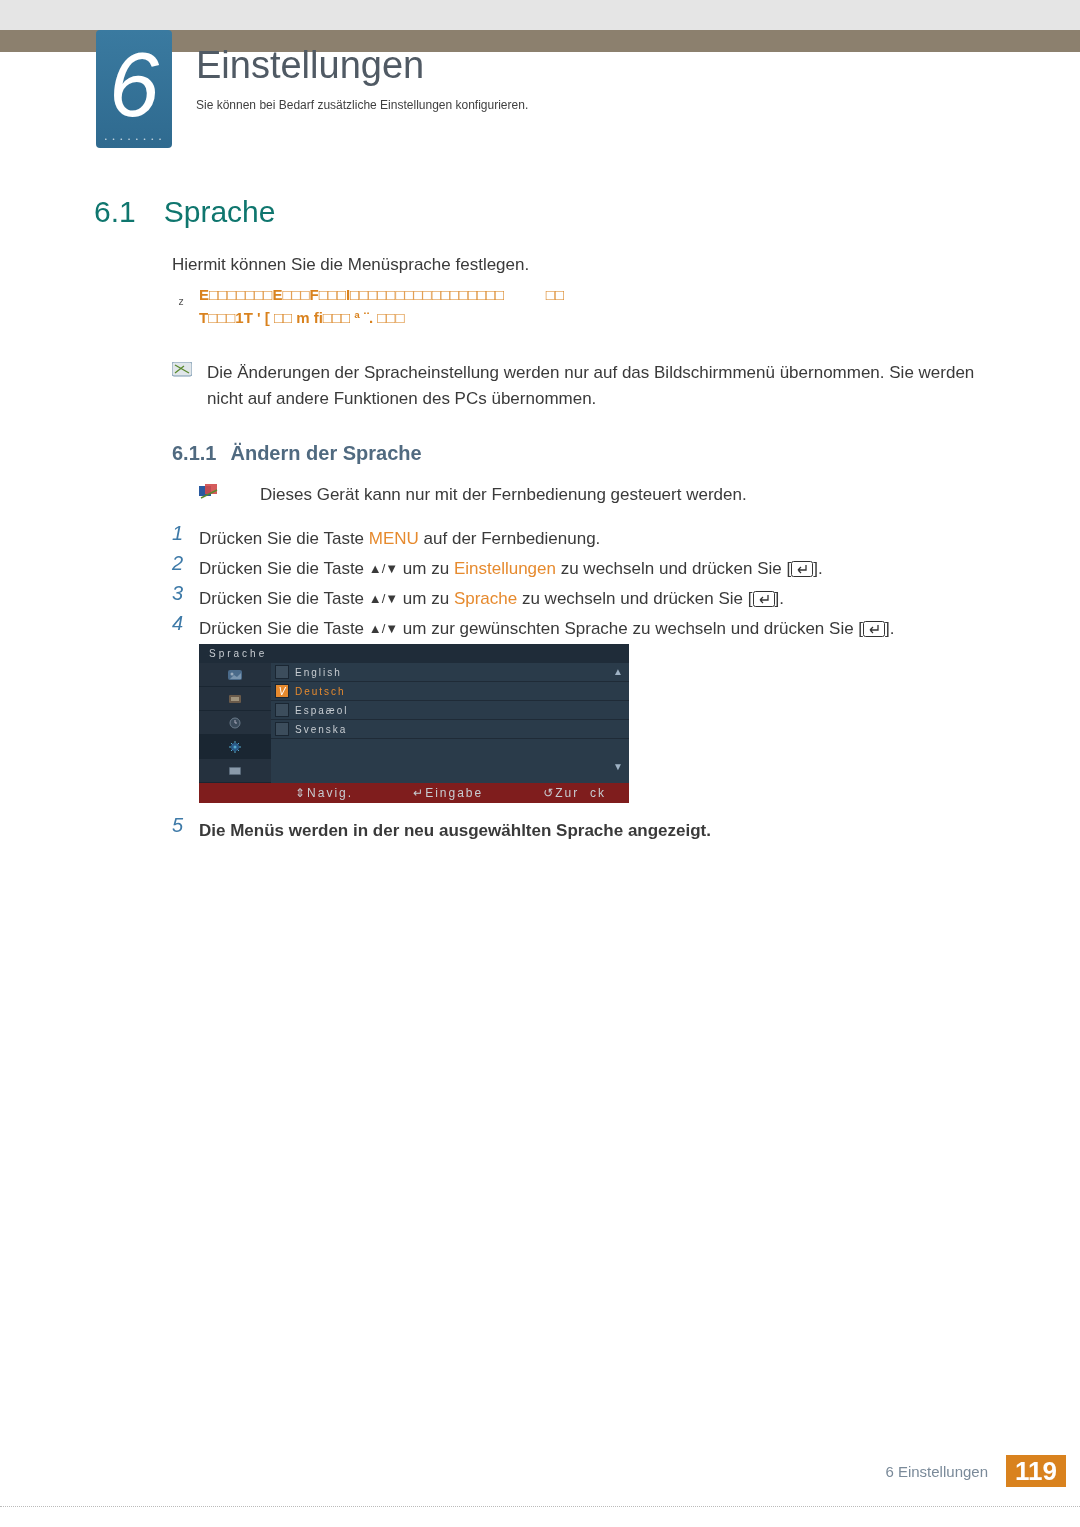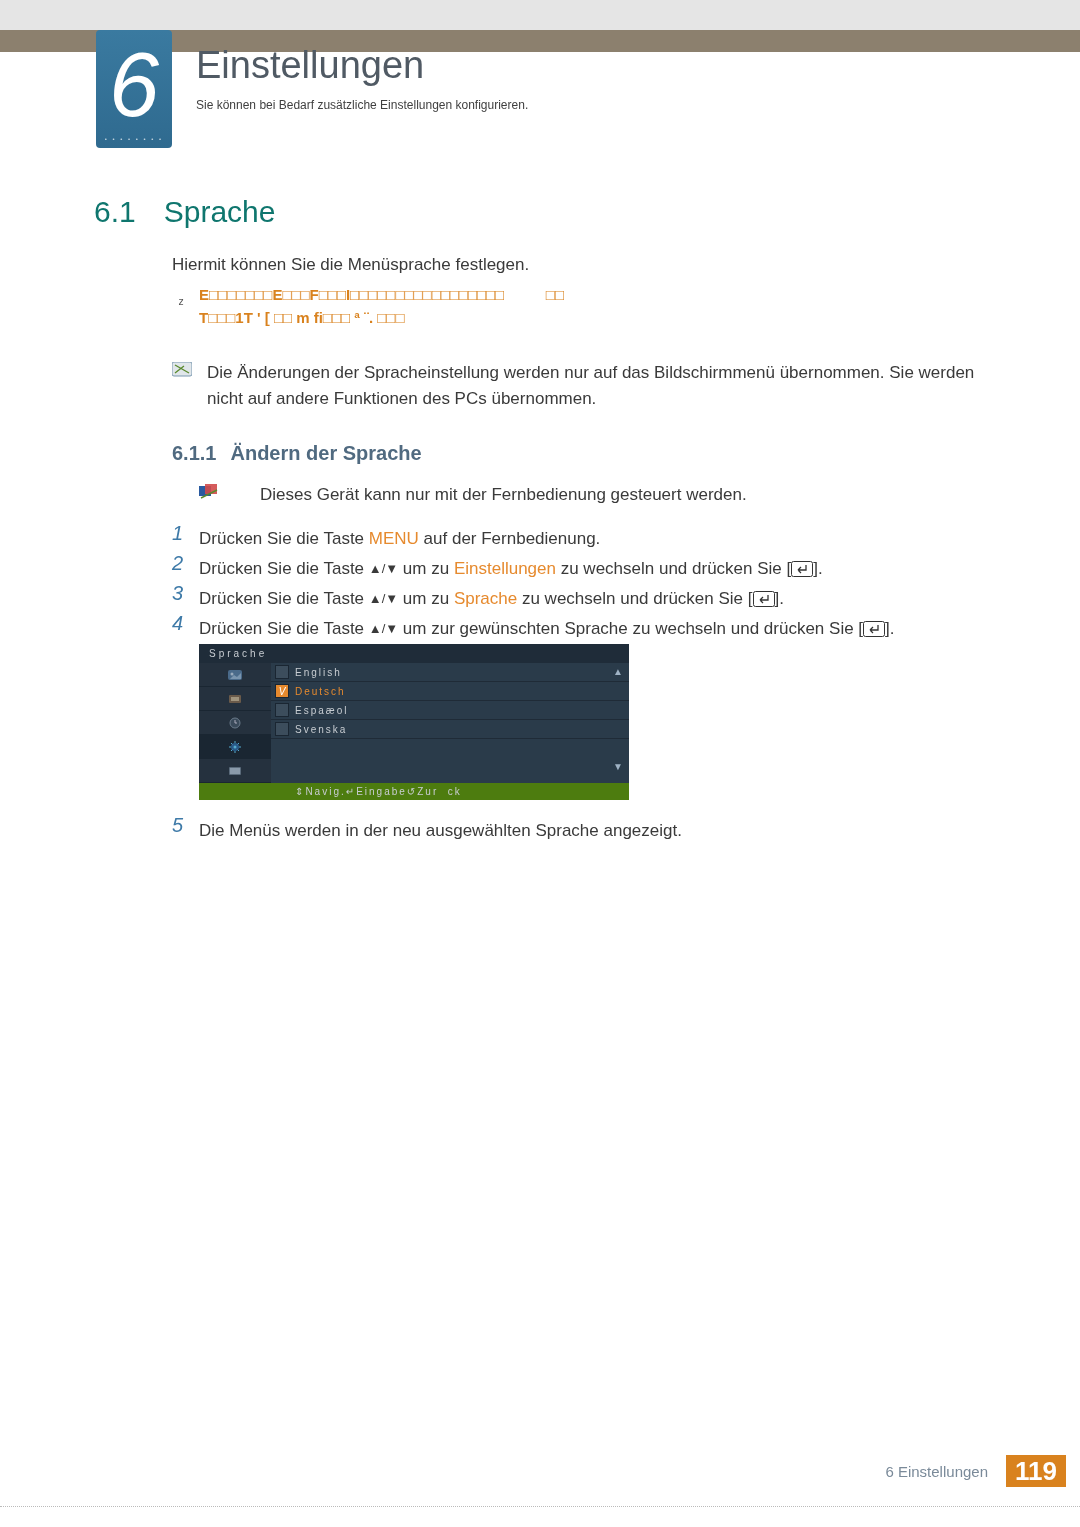--- a/index.html
+++ b/index.html
@@ -187,25 +187,26 @@
   }
   .ml-cell.check { background: #e68a2e; color: #fff; font-size: 10px; text-align: center; line-height: 13px; font-style: italic; }
   .ml-label { letter-spacing: 2px; font-size: 10px; }
   .ml-arrow {
     position: absolute;
     right: 6px;
     color: #9fb2c4;
     font-size: 10px;
   }
   .menu-footer {
-    background: #4d7c0f;
+    background: #7f1d1d;
     padding: 3px 10px;
-    font-size: 10px;
+    font-size: 12px;
     letter-spacing: 2px;
     display: flex;
+    gap: 60px;
     padding-left: 96px;
   }
   .footer {
     position: absolute;
     bottom: 40px;
     right: 0;
     display: flex;
     align-items: center;
     height: 32px;
   }
@@ -369,19 +370,19 @@
     </div>
   </div>
   <div class="menu-footer">
     <span>⇕<span>Navig.</span></span>
     <span>↵<span>Eingabe</span></span>
     <span>↺<span>Zur&nbsp;&nbsp;ck</span></span>
   </div>
 </div>
 
 <div class="step-num" style="top:814px;">5</div>
-<div class="step-text" style="top:818px;">Die Menüs werden in der neu ausgewählten Sprache angezeigt.</div>
+<div class="step-text" style="top:818px;font-weight:bold;">Die Menüs werden in der neu ausgewählten Sprache angezeigt.</div>
 
 <div class="footer-dots"></div>
 <div class="footer">
   <span class="footer-label">6 Einstellungen</span>
   <span class="footer-box">119</span>
 </div>
 
 </body></html>

